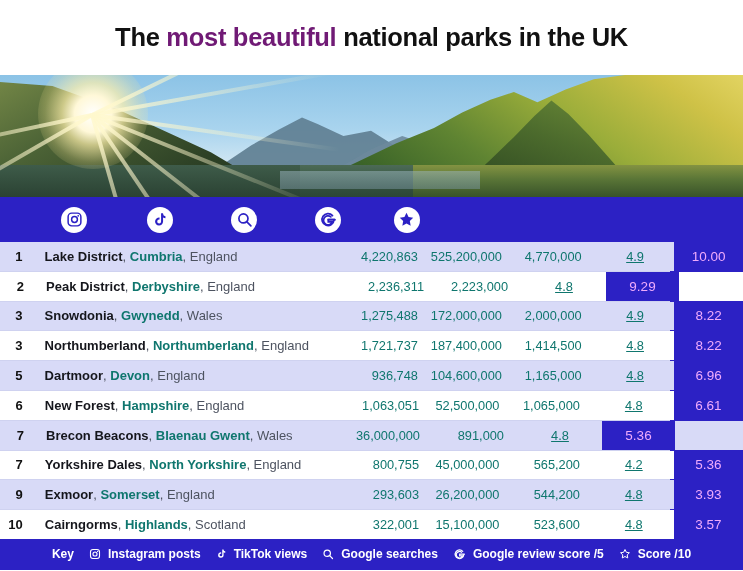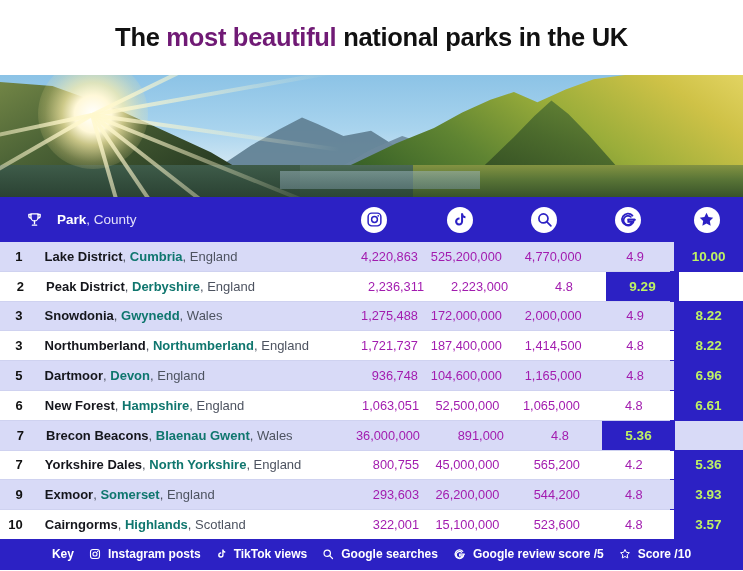--- a/index.html
+++ b/index.html
@@ -142,29 +142,29 @@
   .c-park {
     flex:0 0 320px; padding-left:16px;
     display:flex; align-items:center;
     white-space:nowrap; overflow:hidden;
   }
   .c-park .pk { font-weight:bold; color:#15161c; }
   .c-park .cty { font-weight:bold; color:#0f766e; }
   .c-park .ctr { color:#4d5360; }
   .c-num {
     display:flex; align-items:center; justify-content:flex-end;
-    padding-right:14px; font-size:12.8px; color:#a21caf;
+    padding-right:14px; font-size:12.8px; color:#0f766e;
   }
   .n-ig { width:88px; }
   .n-tt { width:84px; }
   .n-gs { width:84px; }
-  .n-gr { width:84px; justify-content:center; padding-right:0; }
+  .n-gr { width:84px; justify-content:center; padding-right:0;text-decoration:underline; }
   .c-score {
-    width:73px; background:#2c21c4; color:#bef264;
-    font-weight:bold; font-size:13.5px;
+    width:73px; background:#2c21c4; color:#f0abfc;
+    font-weight:normal; font-size:13.5px;
     display:flex; align-items:center; justify-content:center;
   }
   .divider {
     height:1px; background:#cfd2f0; margin:0;
   }
   .score-pad { width:73px; background:#2c21c4; height:1px; }
 
   
   .keybar {
     height:31px; background:#2c21c4;
@@ -201,32 +201,20 @@
     <div class="ray" style="transform:rotate(56deg)"></div>
     <div class="ray" style="transform:rotate(74deg)"></div>
     <div class="ray" style="transform:rotate(-10deg)"></div>
     <div class="ray" style="transform:rotate(-26deg)"></div>
     <div class="ray" style="transform:rotate(168deg)"></div>
     <div class="ray" style="transform:rotate(150deg)"></div>
   </div>
 
   <div class="thead">
     <div class="th-rank"></div>
-    <div class="th-park">
-      <span>
-        <svg class="trophy" viewBox="0 0 24 24" fill="none" stroke="#ffffff" stroke-width="1.9" stroke-linecap="round" stroke-linejoin="round">
-          <path d="M7 4h10v5a5 5 0 0 1-10 0V4z"></path>
-          <path d="M7 5H4v2a3 3 0 0 0 3 3"></path>
-          <path d="M17 5h3v2a3 3 0 0 1-3 3"></path>
-          <path d="M12 14v4"></path>
-            <path d="M9 20h6"></path>
-        </svg>
-      </span>
-      <span class="th-park-label"><b>Park</b><span>, County</span></span>
-    </div>
 
     <div class="th-icons">
       <div class="th-icon-cell ic-ig">
         <span class="circ">
           <svg width="17" height="17" viewBox="0 0 24 24" fill="none" stroke="#2c21c4" stroke-width="2.1">
             <rect x="3" y="3" width="18" height="18" rx="5"></rect>
             <circle cx="12" cy="12" r="4.1"></circle>
             <circle cx="17.2" cy="6.8" r="1.2" fill="#2c21c4" stroke="none"></circle>
           </svg>
         </span>

